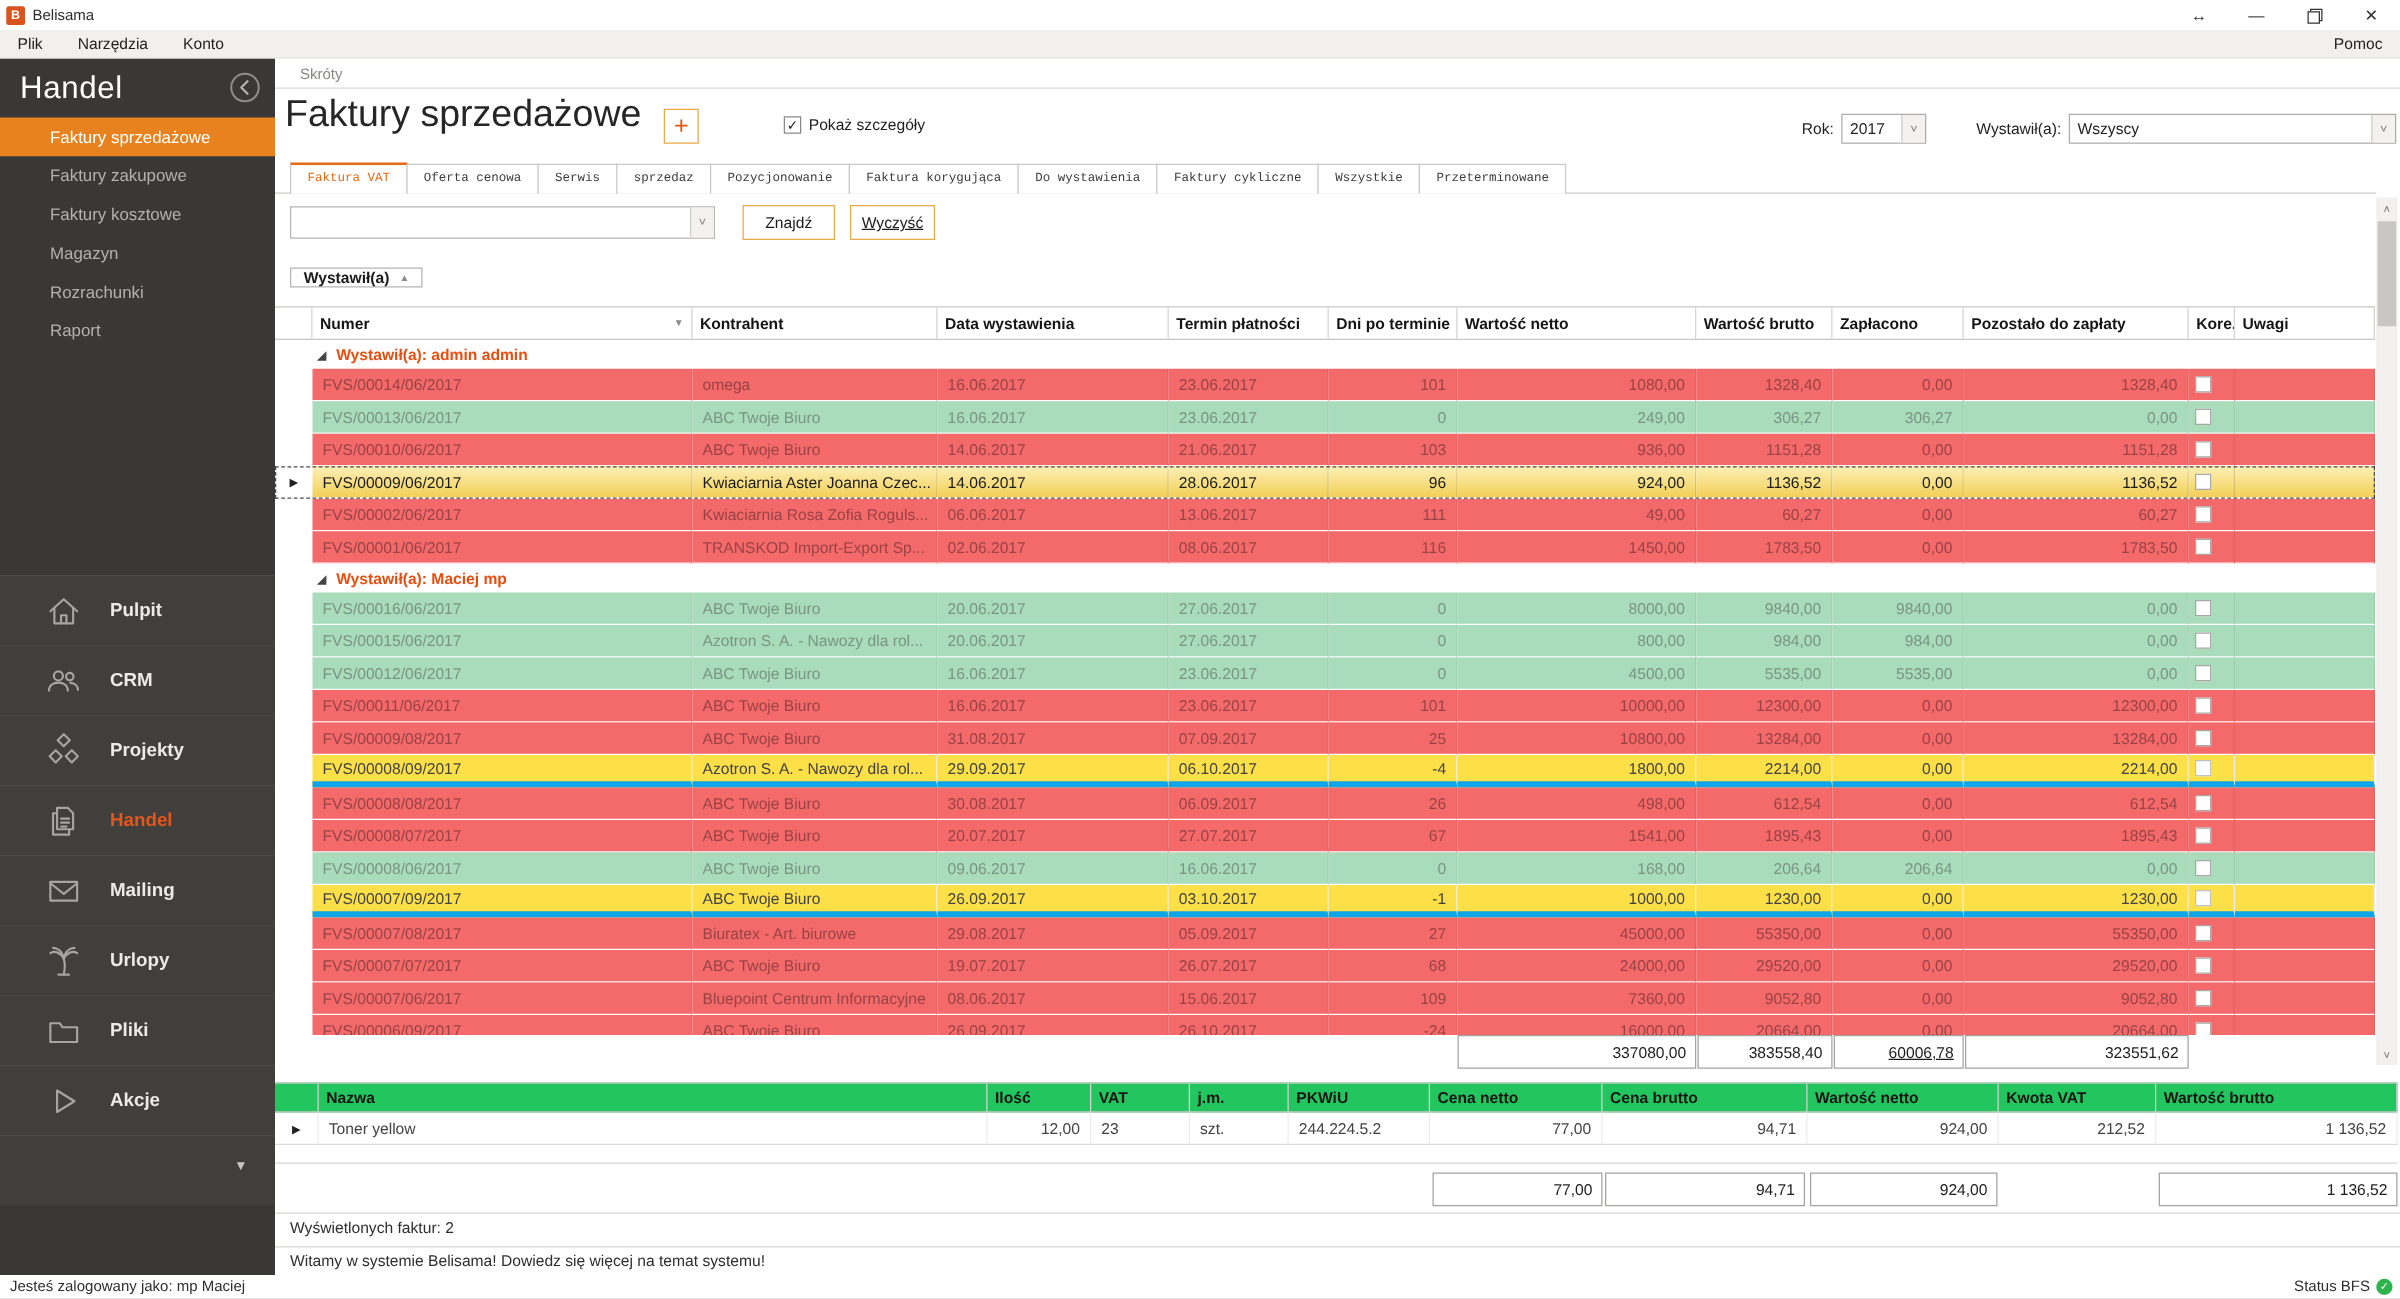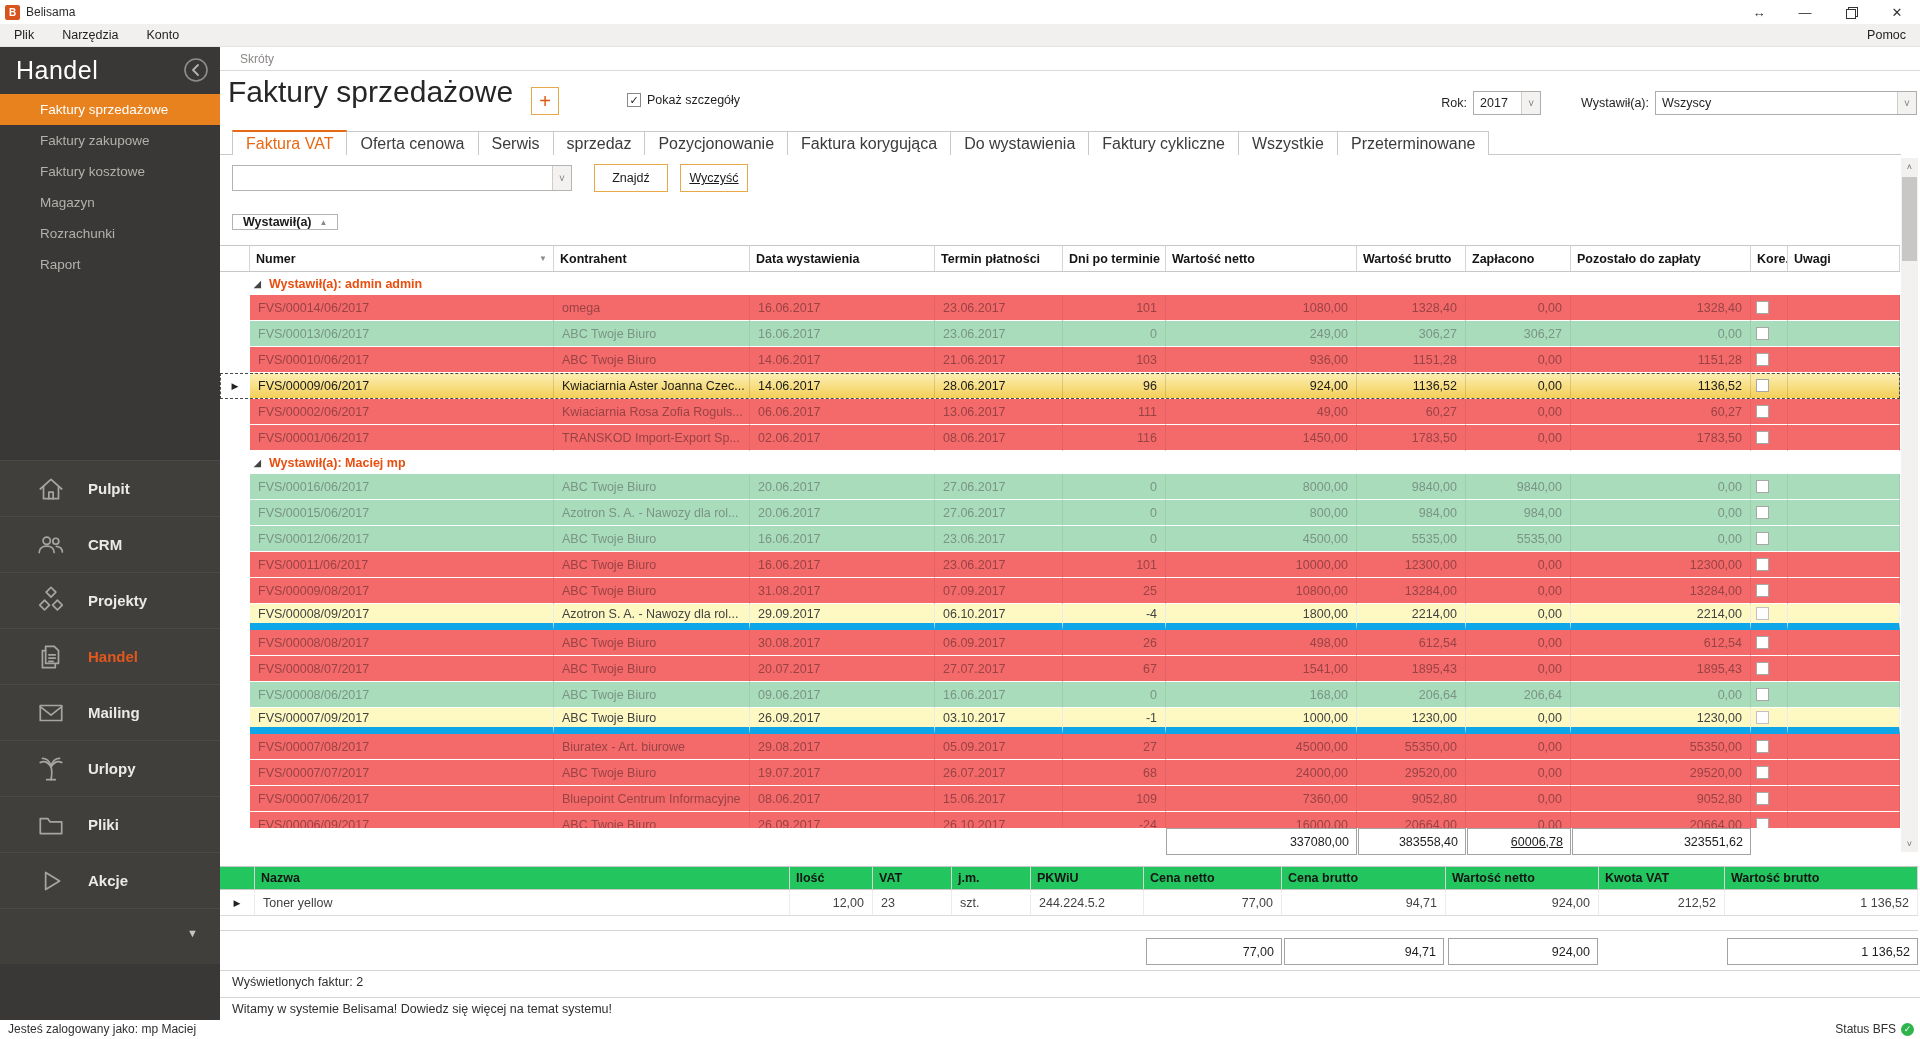--- a/index.html
+++ b/index.html
@@ -52,21 +52,21 @@
   .sel .selval{padding:0 6px;flex:1;white-space:nowrap;overflow:hidden;}
   .sel .selarrow{width:19px;height:100%;border-left:1px solid #cfcdcb;background:#f3f2f1;color:#7a7a7a;
                  font-size:10px;display:flex;align-items:center;justify-content:center;}
   .sel.rok{width:68px;}
   .sel.wyst{width:262px;margin-right:0;}
   .flabel2{margin-left:40px;}
   
   .tabstrip{position:absolute;left:0;top:84px;width:1681px;height:24px;border-bottom:1px solid #cbc9c7;
             display:flex;align-items:flex-end;padding-left:12px;}
   .tab{height:24px;border:1px solid #cbc9c7;border-bottom:none;background:#fff;margin-right:-1px;
-       font-size:16px;color:#3c3c3c;display:flex;align-items:center;padding:0 13px;position:relative;top:1px;cursor:default;}
+       font-size:10px;color:#3c3c3c;display:flex;align-items:center;padding:0 13px;position:relative;top:1px;cursor:default;font-family:Liberation Mono, monospace;}
   .tab.active{color:#e66a15;border-top:2px solid #e66a15;height:25px;background:#fff;z-index:2;}
   
   .searchrow{position:absolute;left:0;top:117px;width:1680px;height:28px;}
   .combo{position:absolute;left:12px;top:1px;width:340px;height:26px;border:1px solid #b6b4b2;background:#fff;display:flex;}
   .combo .cval{flex:1;}
   .combo .selarrow{width:19px;border-left:1px solid #cfcdcb;background:#f3f2f1;color:#7a7a7a;font-size:10px;
                    display:flex;align-items:center;justify-content:center;}
   .obtn{position:absolute;top:0;height:28px;border:1px solid #eaa948;background:#fff;font-size:12.5px;color:#1b1b1b;
         display:flex;align-items:center;justify-content:center;font-family:inherit;}
   .obtn.znajdz{left:374px;width:74px;}
@@ -86,21 +86,21 @@
   .group-row{height:23px;background:#fff;}
   .group-label{grid-column:2/13;display:flex;align-items:center;font-size:12.5px;font-weight:bold;color:#e84e0f;}
   .group-label .tri{font-size:9px;color:#444;margin:0 8px 0 4px;}
   .inv-row{height:26px;}
   .inv-row .cell{display:flex;align-items:center;padding:0 8px;font-size:12.5px;white-space:nowrap;overflow:hidden;
                  border-right:1px solid rgba(0,0,0,0.06);border-bottom:1px solid #fff;}
   .inv-row .gutter{background:#fff;border-bottom:1px solid #fff;display:flex;align-items:center;justify-content:center;}
   .cell.dni,.cell.wartosc_netto,.cell.wartosc_brutto,.cell.zaplacono,.cell.pozostalo{justify-content:flex-end;}
   .inv-row.overdue .cell{background:#f4696a;color:#9a4344;}
   .inv-row.paid .cell{background:#a9dcba;color:#7a9486;}
-  .inv-row.normal .cell{background:#fef9c3;color:#424242;border-right:1px solid #ececec;border-bottom:7px solid #0ea5e9;}
+  .inv-row.normal .cell{background:#fde047;color:#424242;border-right:1px solid #ececec;border-bottom:5px solid #0ea5e9;}
   .inv-row.selected .cell{background:linear-gradient(#fdf0b6,#f3cf57);color:#1b1b1b;border-right:1px solid rgba(0,0,0,0.12);}
   .inv-row.selected{outline:1px dashed #4a4a4a;outline-offset:-1px;position:relative;z-index:2;}
   .expand{font-size:9px;color:#222;}
   .cbx{width:13px;height:13px;background:#fff;border:1px solid #a9a7a5;}
   .inv-row.normal .cbx{border-color:#c3c1bf;background:#fdfdfd;}
   .cell.kore{padding-left:5px;}
   
   .vscroll{position:absolute;left:1681px;top:111px;width:17px;height:694px;background:#f2f1f0;}
   .vscroll .arr{position:absolute;left:0;width:17px;height:17px;color:#6f6d6b;font-size:9px;
                 display:flex;align-items:center;justify-content:center;}

